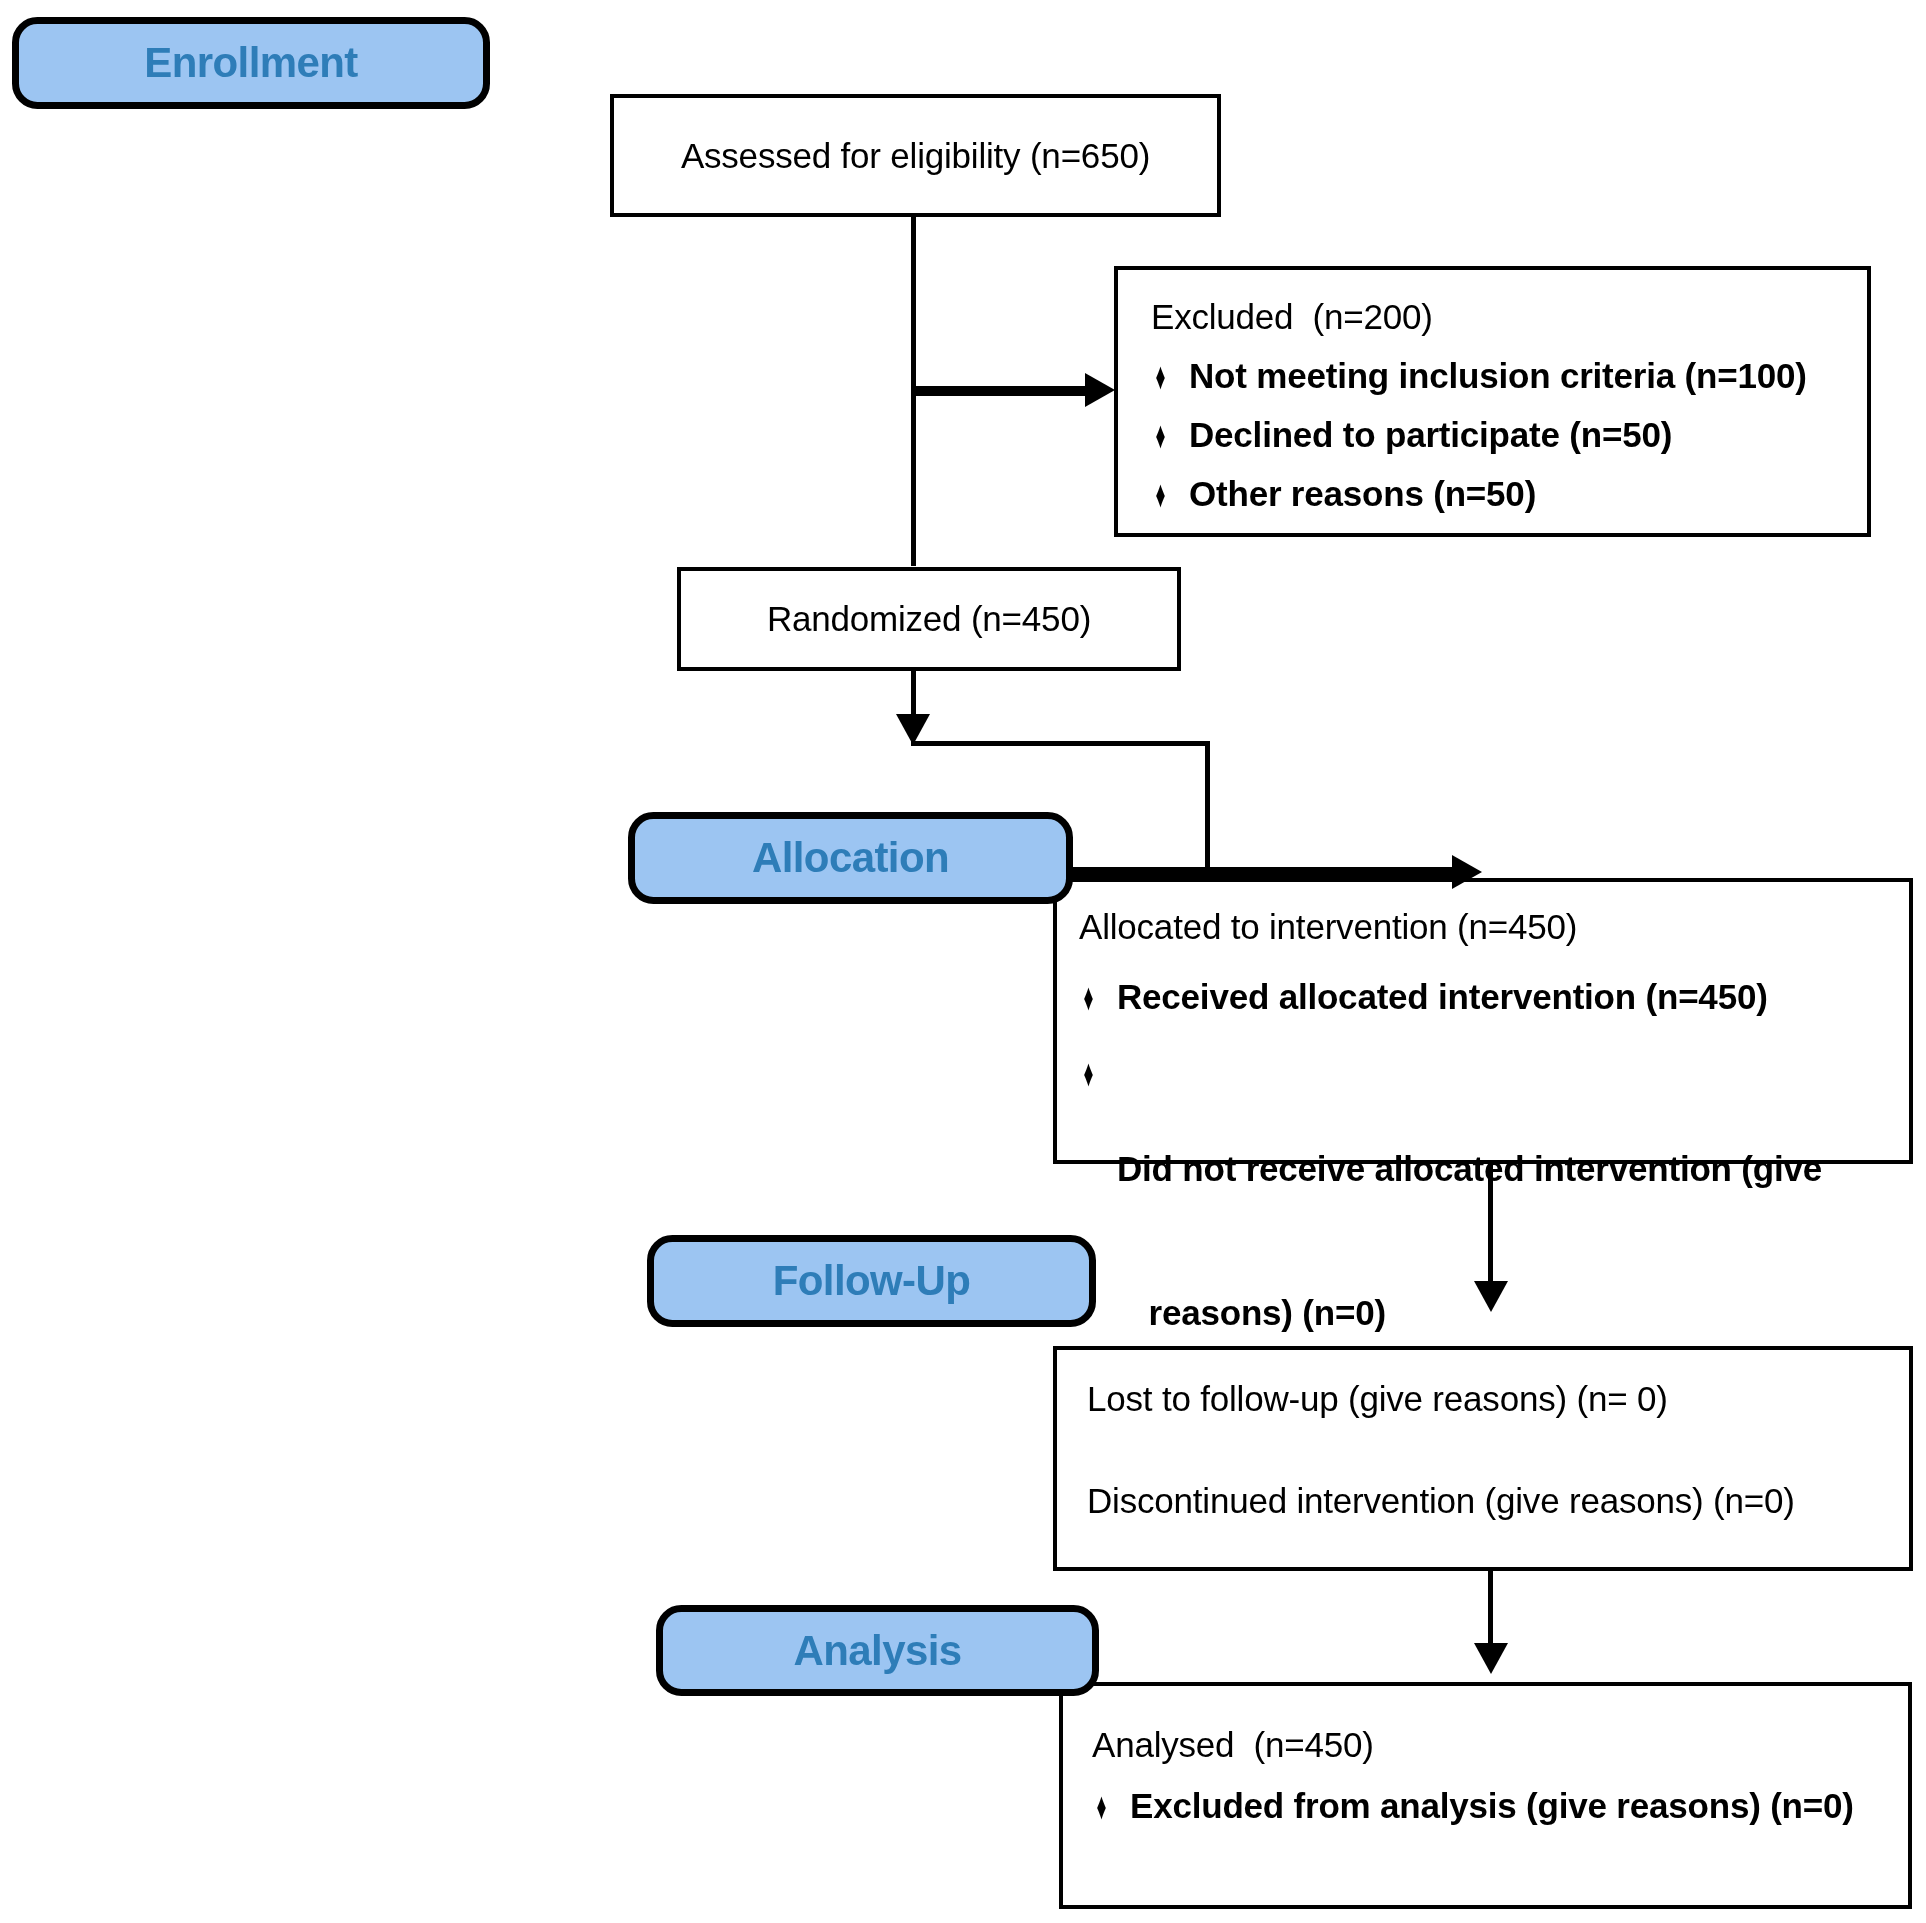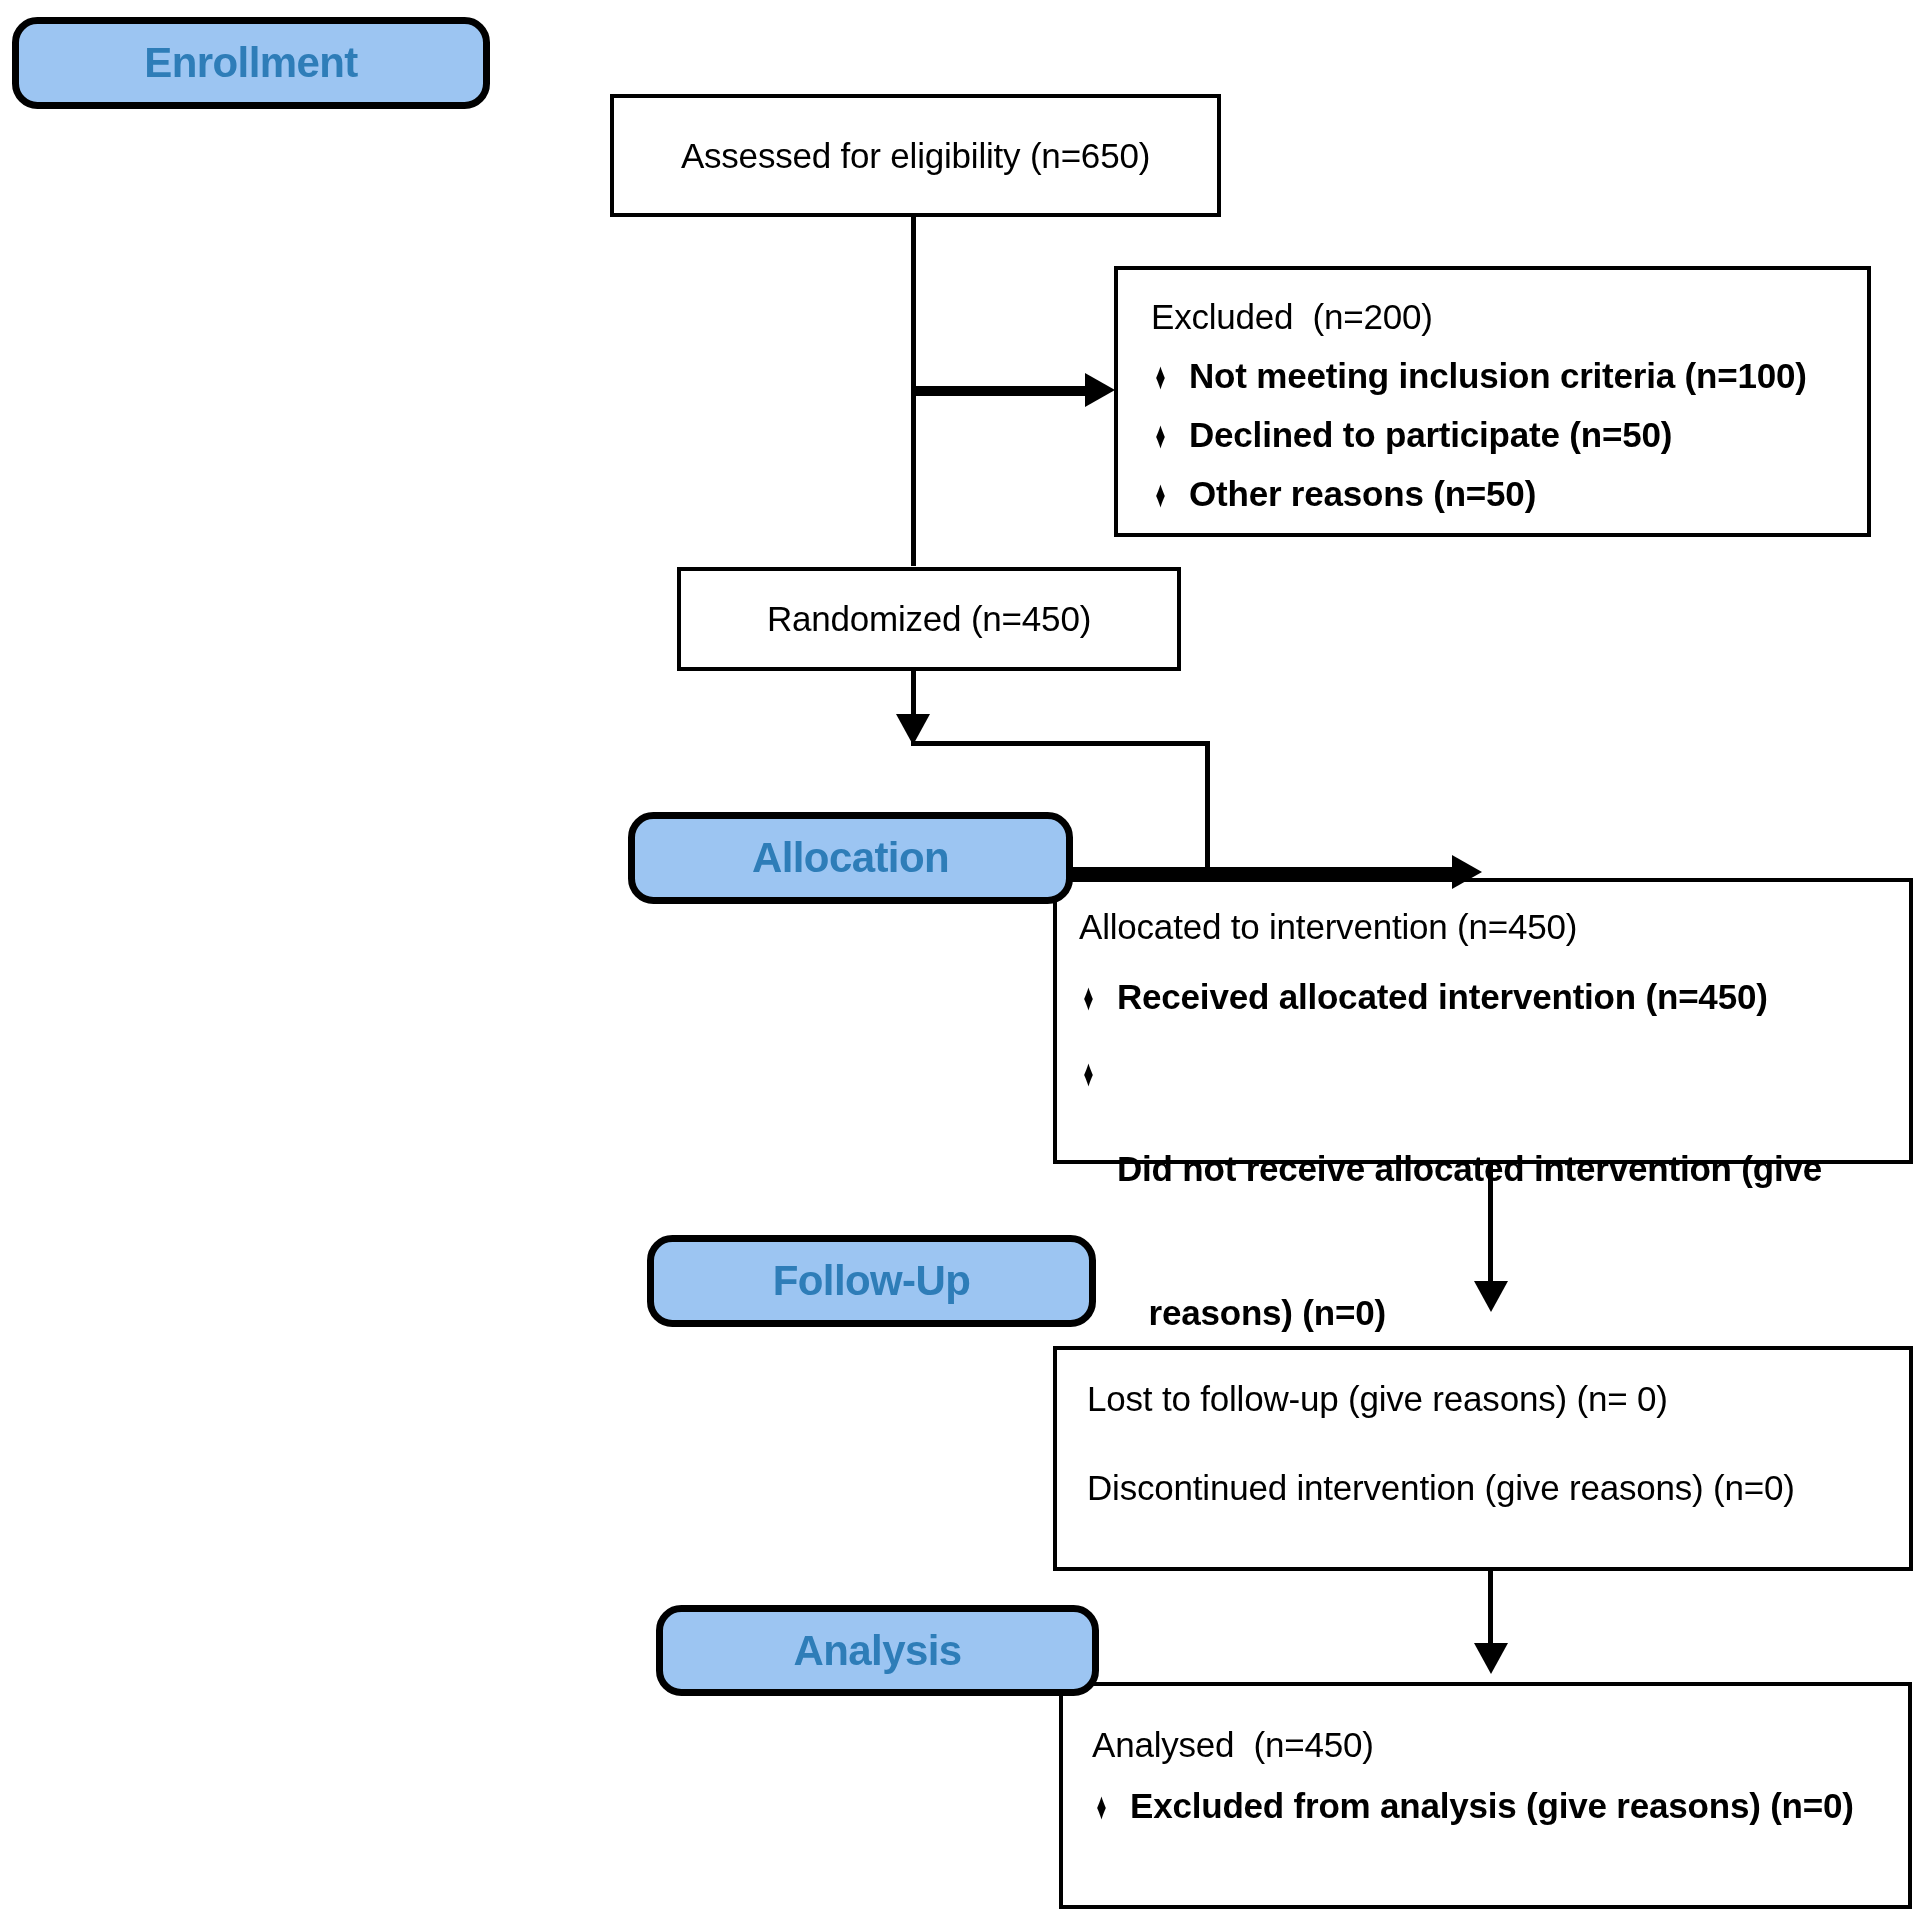--- a/index.html
+++ b/index.html
@@ -152,21 +152,21 @@
       <span class="marker">♦</span>
       <span class="bullet-text">
         <span style="display:block;">Did not receive allocated intervention (give</span>
         <span class="cont-line" style="display:block;">reasons) (n=0)</span>
       </span>
     </div>
   </div>
 
   <div class="wbox" style="left:1053px; top:1346px; width:860px; height:225px; padding:25.4px 12px 0 30px;">
     <div class="txt">Lost to follow-up (give reasons) (n= 0)</div>
-    <div class="txt" style="margin-top:41px;">Discontinued intervention (give reasons) (n=0)</div>
+    <div class="txt" style="margin-top:54px;">Discontinued intervention (give reasons) (n=0)</div>
   </div>
 
   <div class="wbox" style="left:1059px; top:1682px; width:853px; height:227px; padding:35px 12px 0 29px;">
     <div class="txt">Analysed  (n=450)</div>
     <div class="bullet-row" style="margin-top:13.3px;">
       <span class="marker">♦</span>
       <span class="bullet-text">Excluded from analysis (give reasons) (n=0)</span>
     </div>
   </div>
 

